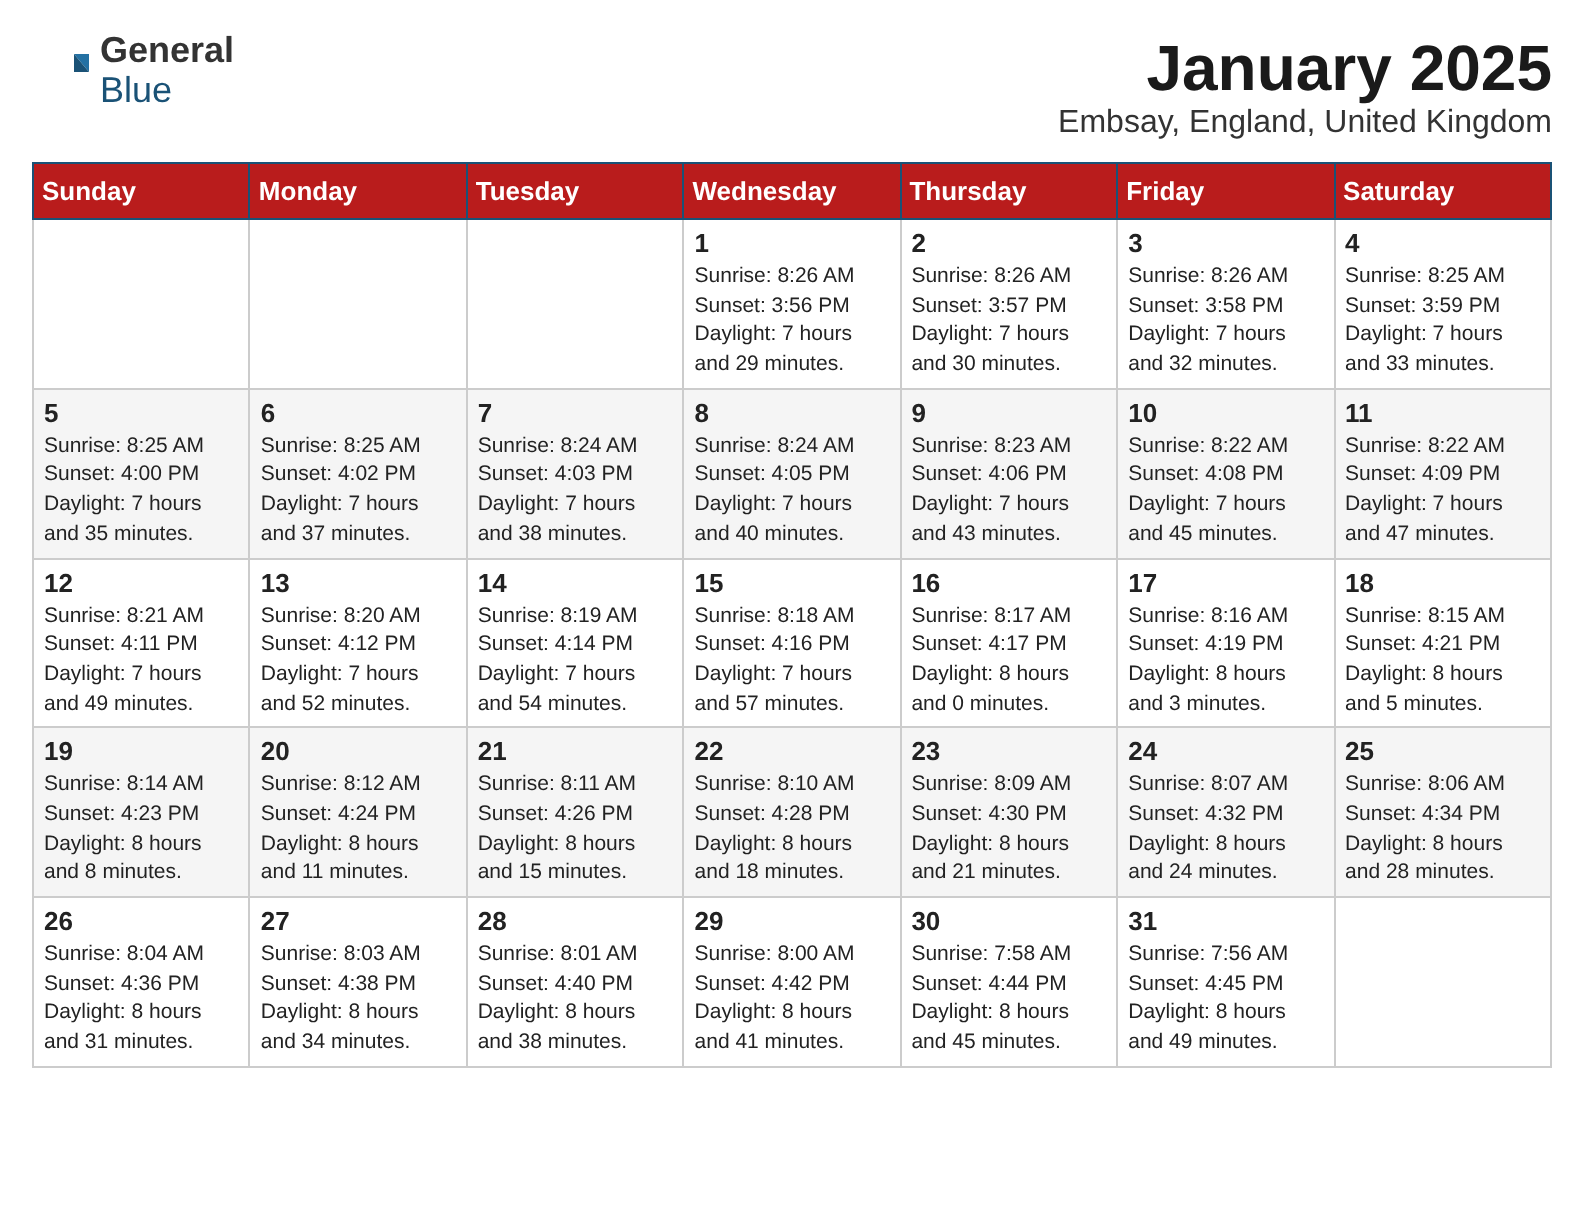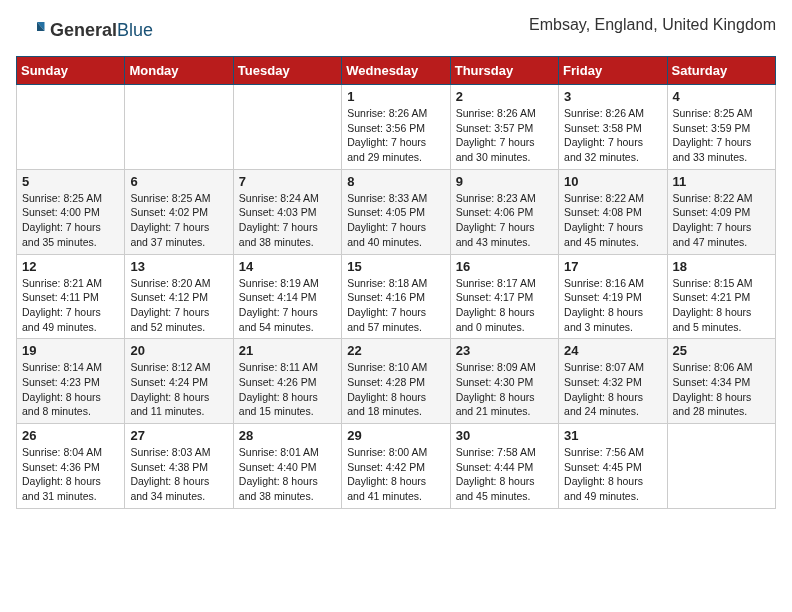--- a/index.html
+++ b/index.html
@@ -16,21 +16,21 @@
       align-items: flex-start;
       margin-bottom: 10px;
     }
     .logo {
       display: flex;
       align-items: center;
       gap: 4px;
     }
     .logo-text {
       display: flex;
-      flex-direction: row;
+      flex-direction: column;
       line-height: 1.1;
     }
     .logo-general {
       font-size: 18px;
       font-weight: bold;
       color: #333;
     }
     .logo-blue {
       font-size: 18px;
       font-weight: normal;
@@ -101,20 +101,21 @@
     <svg class="logo-icon" viewBox="0 0 40 40">
       <polygon points="28,8 38,8 38,20" fill="#2471a3"></polygon>
       <polygon points="28,8 38,20 28,20" fill="#1a5276"></polygon>
     </svg>
     <div class="logo-text">
       <span class="logo-general">General</span>
       <span class="logo-blue">Blue</span>
     </div>
   </div>
   <div class="title-area">
+    <div class="month-title">January 2025</div>
     <div class="location-title">Embsay, England, United Kingdom</div>
   </div>
 </div>
 
 <table class="calendar">
   <thead>
     <tr id="header-row">
         <th>Sunday</th>
         <th>Monday</th>
         <th>Tuesday</th>
@@ -168,21 +169,21 @@
 Daylight: 7 hours and 37 minutes.</div>
         </td>
         <td>
           <div class="day-number">7</div>
           <div class="day-detail">Sunrise: 8:24 AM
 Sunset: 4:03 PM
 Daylight: 7 hours and 38 minutes.</div>
         </td>
         <td>
           <div class="day-number">8</div>
-          <div class="day-detail">Sunrise: 8:33 AM
+          <div class="day-detail">Sunrise: 8:24 AM
 Sunset: 4:05 PM
 Daylight: 7 hours and 40 minutes.</div>
         </td>
         <td>
           <div class="day-number">9</div>
           <div class="day-detail">Sunrise: 8:23 AM
 Sunset: 4:06 PM
 Daylight: 7 hours and 43 minutes.</div>
         </td>
         <td>

